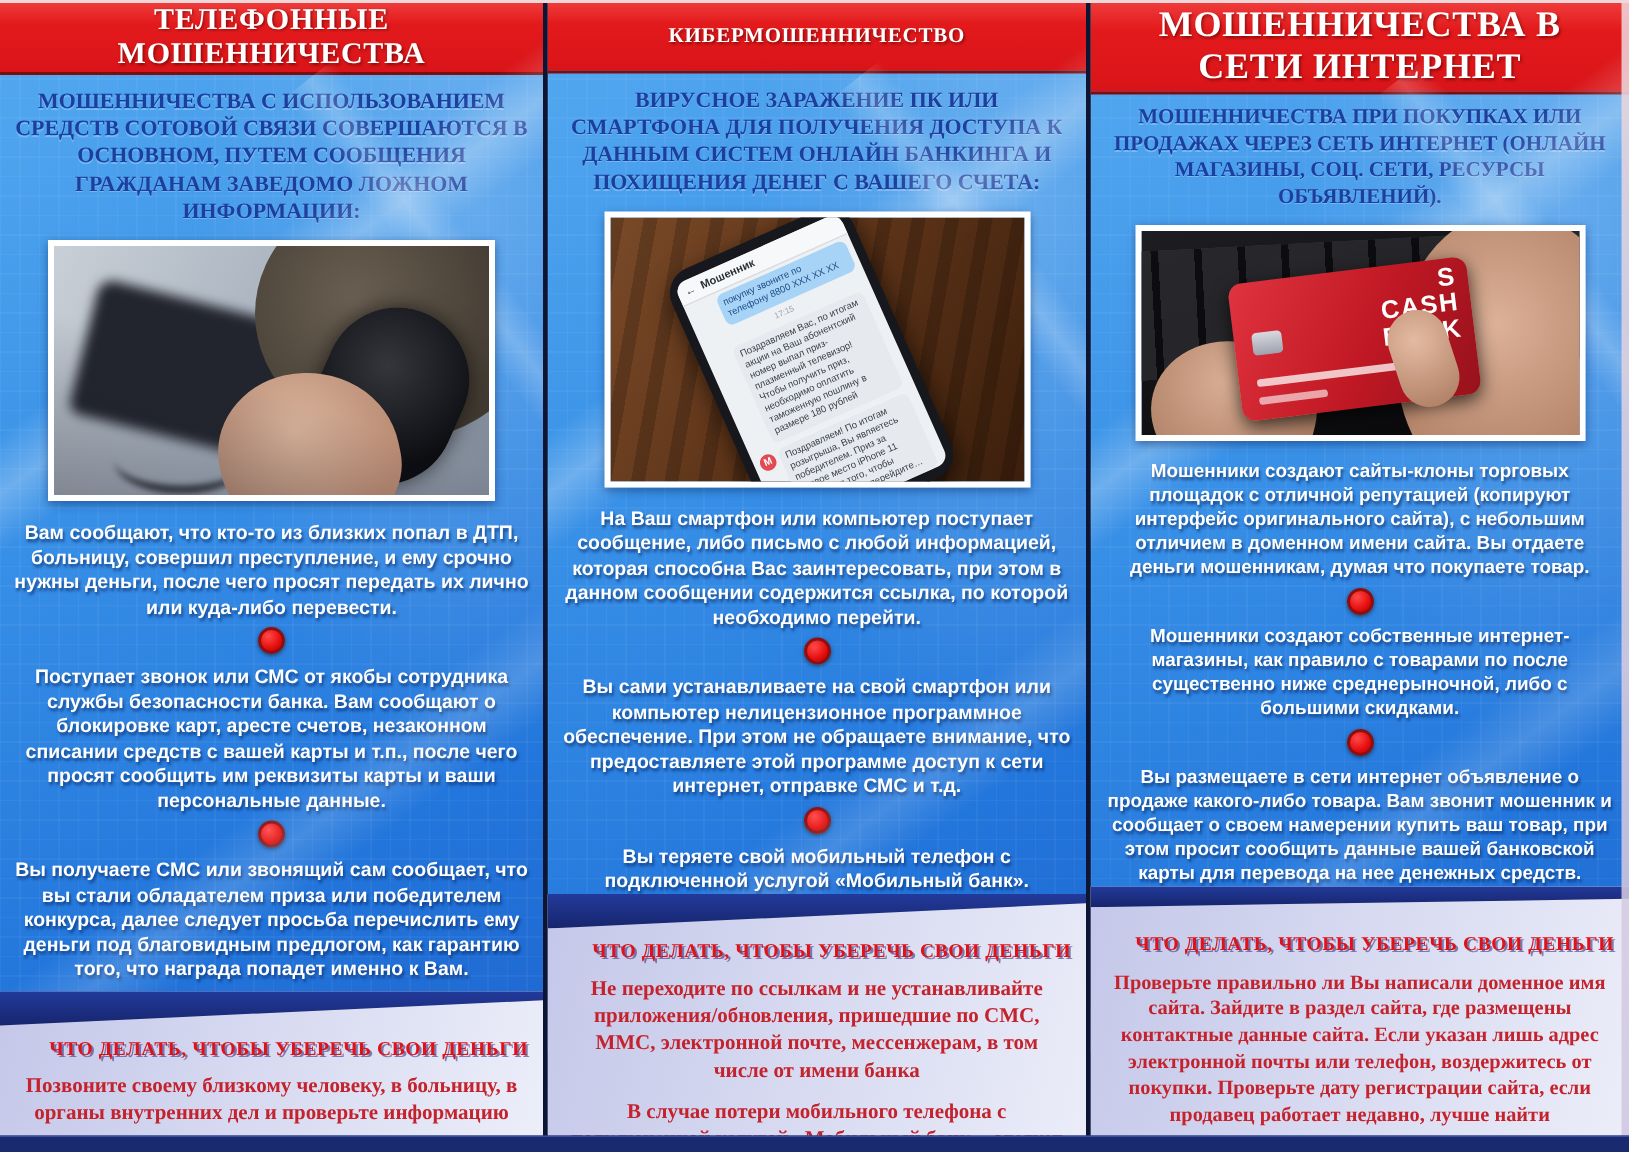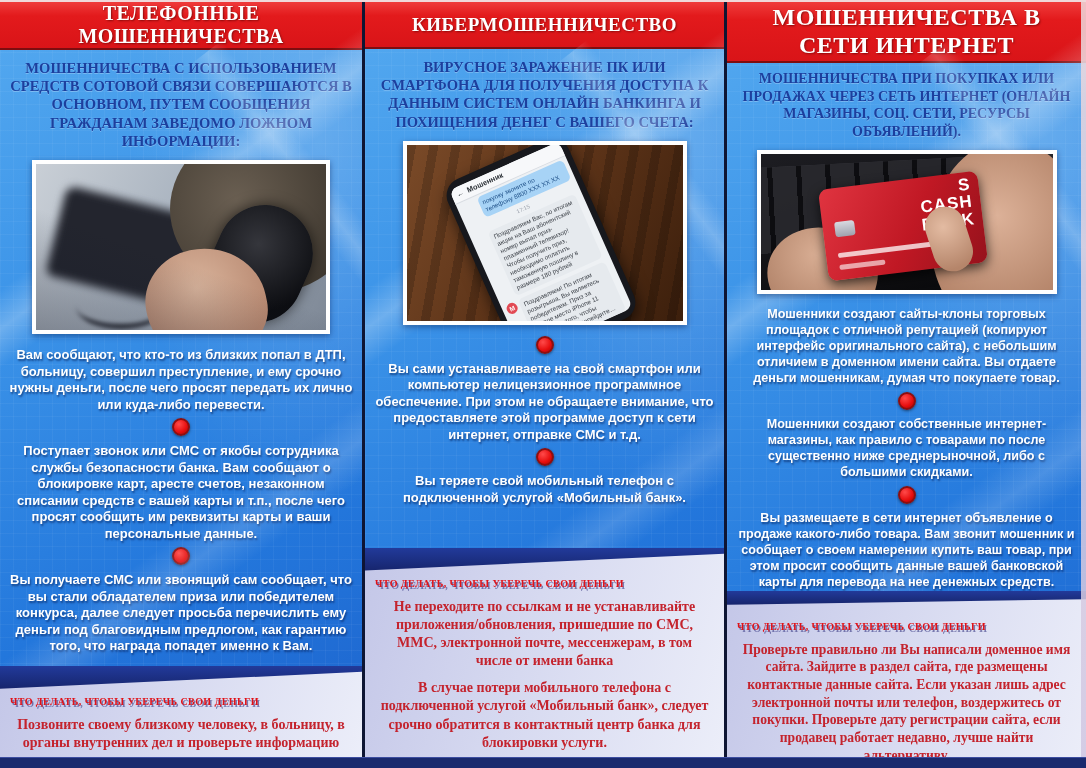--- a/index.html
+++ b/index.html
@@ -19,21 +19,21 @@
   .s1{transform:rotate(-36deg);top:150px;left:-120px;}
   .s2{transform:rotate(52deg);top:330px;left:60px;width:760px;height:40px;opacity:.8;}
   .s3{transform:rotate(-36deg);top:480px;left:-60px;opacity:.6;}
   
   .band{flex:none;display:flex;align-items:center;justify-content:center;text-align:center;
         background:linear-gradient(#ef3b3b 0%,#e31a1c 30%,#d91418 100%);
         border-bottom:2px solid #7e0d10;color:#fff;
         font-family:"Liberation Serif",serif;font-weight:bold;letter-spacing:.5px;
         text-shadow:1px 1px 2px rgba(80,0,0,.6);}
   .p1 .band{height:46px;font-size:20px;}
-  .p2 .band{height:45px;font-size:19px;}
+  .p2 .band{height:45px;font-size:14px;}
   .p3 .band{height:59px;font-size:24px;line-height:1.15;padding:0 30px;}
   
   .intro{margin:9px 10px 4px;text-align:center;color:#1c3f9e;
          font-family:"Liberation Serif",serif;font-weight:bold;font-size:14.6px;line-height:1.25;
          text-shadow:0 1px 0 rgba(255,255,255,.25);}
   .p3 .intro{font-size:14px;margin-top:7px;}
   
   .photo{position:relative;flex:none;margin:6px auto;border:4px solid #fff;
          box-shadow:0 2px 6px rgba(0,20,70,.45);overflow:hidden;}
   .photo1{width:290px;height:166px;background:linear-gradient(115deg,#c9cfd6 0%,#aab4c0 45%,#7e8896 100%);}
@@ -91,22 +91,22 @@
   .p3 .body{font-size:12.6px;margin-left:10px;margin-right:10px;}
   .dot{flex:none;width:14px;height:14px;margin:5px auto 0;border-radius:50%;
        background:radial-gradient(circle at 35% 30%,#ff4a4a,#e60d0d 60%,#9d0606 100%);
        border:2px solid #8d0f0f;box-shadow:0 1px 3px rgba(0,0,0,.5);}
   
   .advice{position:relative;margin-top:auto;flex:none;padding:30px 10px 16px;
           background:linear-gradient(105deg,#c4c7e8 0%,#d6d9f0 45%,#eceef9 100%);}
   .advice::before{content:"";position:absolute;left:0;top:0;width:100%;height:24px;
           background:linear-gradient(#223a9a,#16246b);clip-path:polygon(0 0,100% 0,100% 26%,0 96%);}
   .p3 .advice::before{height:14px;clip-path:polygon(0 0,100% 0,100% 60%,0 100%);}
-  .advice-title{margin:0 0 8px;text-align:left;color:#e01218;
-          font-family:"Liberation Serif",serif;font-weight:bold;font-size:10px;letter-spacing:.4px;
+  .advice-title{margin:0 0 8px;text-align:right;color:#e01218;
+          font-family:"Liberation Serif",serif;font-weight:bold;font-size:13px;letter-spacing:.4px;
           text-shadow:1.5px 1.5px 0 rgba(40,40,120,.55);}
   .advice-p{margin:9px 4px 0;text-align:center;color:#c4232d;
           font-family:"Liberation Serif",serif;font-weight:bold;font-size:14px;line-height:1.3;}
   .p3 .advice-p{font-size:13.6px;}
   
   .footer-bar{position:absolute;left:0;bottom:0;width:100%;height:10px;background:#1a2a6e;
           border-top:1px solid #3c4da0;z-index:9;}
   .edge-strip{position:absolute;right:0;top:0;width:5px;height:100%;
           background:linear-gradient(#efd9dd,#cfc6e2);opacity:.85;z-index:8;}
 </style>
@@ -163,20 +163,21 @@
           <div class="recv-row">
             <div class="bub recv" style="margin-left:14px">Поздравляем Вас, по итогам акции на Ваш абонентский номер выпал приз-плазменный телевизор! Чтобы получить приз, необходимо оплатить таможенную пошлину в размере 180 рублей</div>
           </div>
           <div class="recv-row">
             <div class="avatar">М</div>
             <div class="bub recv">Поздравляем! По итогам розыгрыша, Вы являетесь победителем. Приз за первое место iPhone 11 PRO. Для того, чтобы получить приз перейдите…</div>
           </div>
         </div>
       </div>
     </div>
+    <p class="body">На Ваш смартфон или компьютер поступает сообщение, либо письмо с любой информацией, которая способна Вас заинтересовать, при этом в данном сообщении содержится ссылка, по которой необходимо перейти.</p>
     <div class="dot"></div>
     <p class="body">Вы сами устанавливаете на свой смартфон или компьютер нелицензионное программное обеспечение. При этом не обращаете внимание, что предоставляете этой программе доступ к сети интернет, отправке СМС и т.д.</p>
     <div class="dot"></div>
     <p class="body">Вы теряете свой мобильный телефон с подключенной услугой «Мобильный банк».</p>
     <div class="advice">
       <h3 class="advice-title">ЧТО ДЕЛАТЬ, ЧТОБЫ УБЕРЕЧЬ СВОИ ДЕНЬГИ</h3>
       <p class="advice-p">Не переходите по ссылкам и не устанавливайте приложения/обновления, пришедшие по СМС, ММС, электронной почте, мессенжерам, в том числе от имени банка</p>
       <p class="advice-p">В случае потери мобильного телефона с подключенной услугой «Мобильный банк», следует срочно обратится в контактный центр банка для блокировки услуги.</p>
     </div>
   </section>

